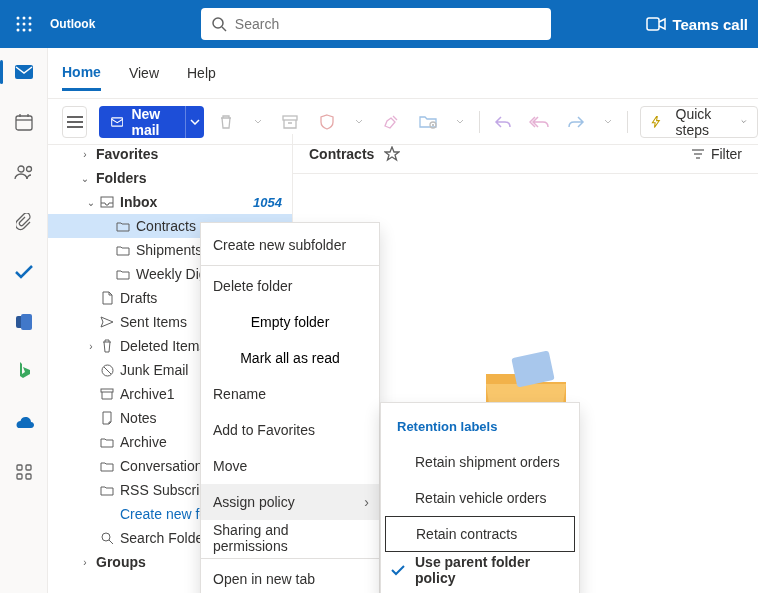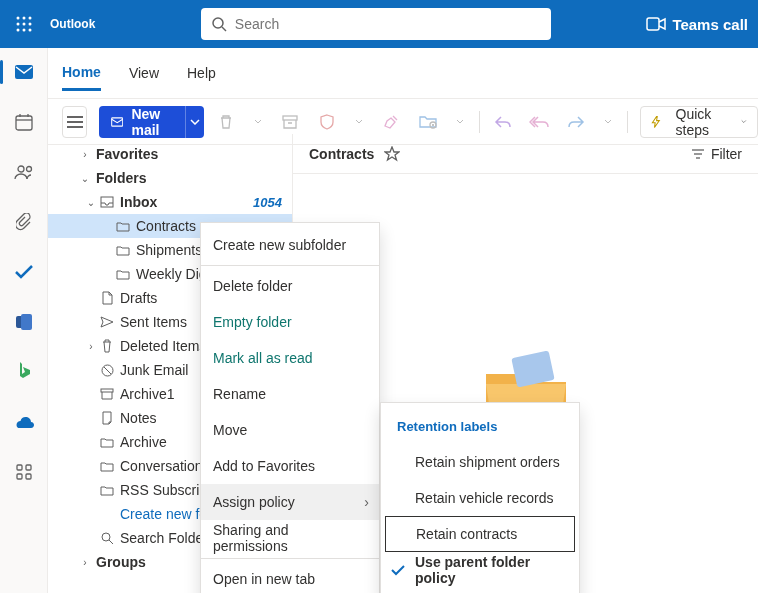--- a/index.html
+++ b/index.html
@@ -53,21 +53,21 @@
   .msgpane { flex:1; border-left:1px solid #edebe9; display:flex; flex-direction:column; }
   .msghead { display:flex; align-items:center; height:40px; padding:0 16px; border-bottom:1px solid #edebe9; }
   .msghead .title { font-weight:600; }
   .msghead .star { margin-left:10px; color:#616161; }
   .msghead .spacer { flex:1; }
   .msghead .filter { display:flex; align-items:center; gap:6px; color:#323130; }
   .msgbody { flex:1; display:flex; align-items:center; justify-content:center; }
   
   .ctxmenu { position:absolute; left:200px; top:222px; width:180px; background:#fff; border:1px solid #e1dfdd; box-shadow:0 8px 16px rgba(0,0,0,.14); font-size:14px; padding:4px 0; z-index:50; }
   .ctxmenu .mi { height:36px; display:flex; align-items:center; padding:0 12px; cursor:pointer; position:relative; }
-  .ctxmenu .mi.disabled { color:#0f766e; }
+  .ctxmenu .mi.disabled { color:#000000;justify-content:center; }
   .ctxmenu .mi.hover { background:#f0f0f0; }
   .ctxmenu .mi .arrow { position:absolute; right:10px; color:#616161; }
   .ctxmenu .sep { height:1px; background:#e1dfdd; margin:2px 0; }
   
   .submenu { position:absolute; left:380px; top:402px; width:200px; background:#fff; border:1px solid #e1dfdd; box-shadow:0 8px 16px rgba(0,0,0,.14); font-size:14px; padding:10px 0; z-index:60; }
   .submenu .hdr { color:#0f6cbd; font-weight:600; padding:6px 16px 10px; font-size:13px; }
   .submenu .si { height:36px; display:flex; align-items:center; padding:0 16px 0 34px; cursor:pointer; position:relative; }
   .submenu .si.boxed { border:1px solid #323130; margin:0 4px; padding-left:30px; }
   .submenu .si.bold { font-weight:600; }
   .submenu .si .chk { position:absolute; left:10px; color:#0f6cbd; }
@@ -464,45 +464,45 @@
   <div class="mi disabled">
       <span>Empty folder</span>
     </div>
   <div class="mi disabled">
       <span>Mark all as read</span>
     </div>
   <div class="mi">
       <span>Rename</span>
     </div>
   <div class="mi">
+      <span>Add to Favorites</span>
+    </div>
+  <div class="mi">
       <span>Move</span>
-    </div>
-  <div class="mi">
-      <span>Add to Favorites</span>
     </div>
   <div class="mi hover">
       <span>Assign policy</span>
       <span class="arrow">›</span>
     </div>
   <div class="mi">
       <span>Sharing and permissions</span>
     </div>
   <div class="sep"></div>
   <div class="mi">
       <span>Open in new tab</span>
     </div>
 </div>
 
 <div class="submenu">
   <div class="hdr">Retention labels</div>
   <div class="si">
       <span>Retain shipment orders</span>
     </div>
   <div class="si">
-      <span>Retain vehicle records</span>
+      <span>Retain vehicle orders</span>
     </div>
   <div class="si boxed">
       <span>Retain contracts</span>
     </div>
   <div class="si bold">
     <span class="chk">
       <svg width="14" height="11" viewBox="0 0 14 11" fill="none" stroke="#0f6cbd" stroke-width="2">
           <path d="M1 5l4 4L13 1"></path>
         </svg>
     </span>

